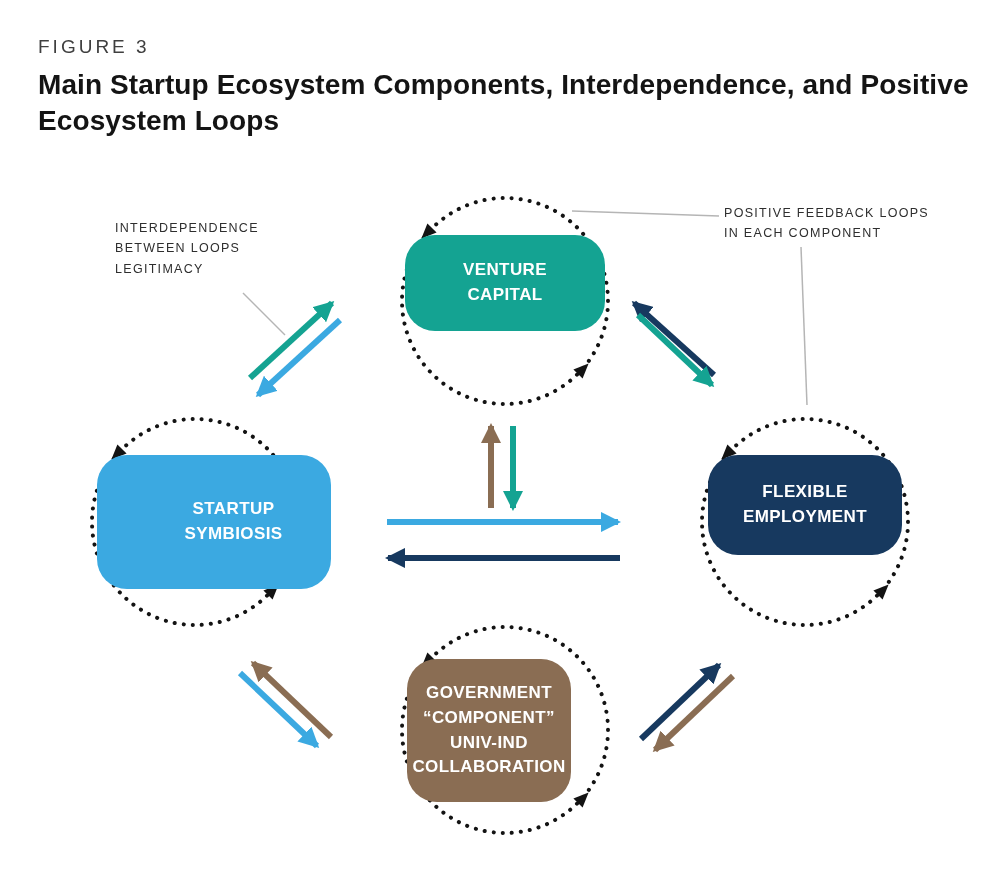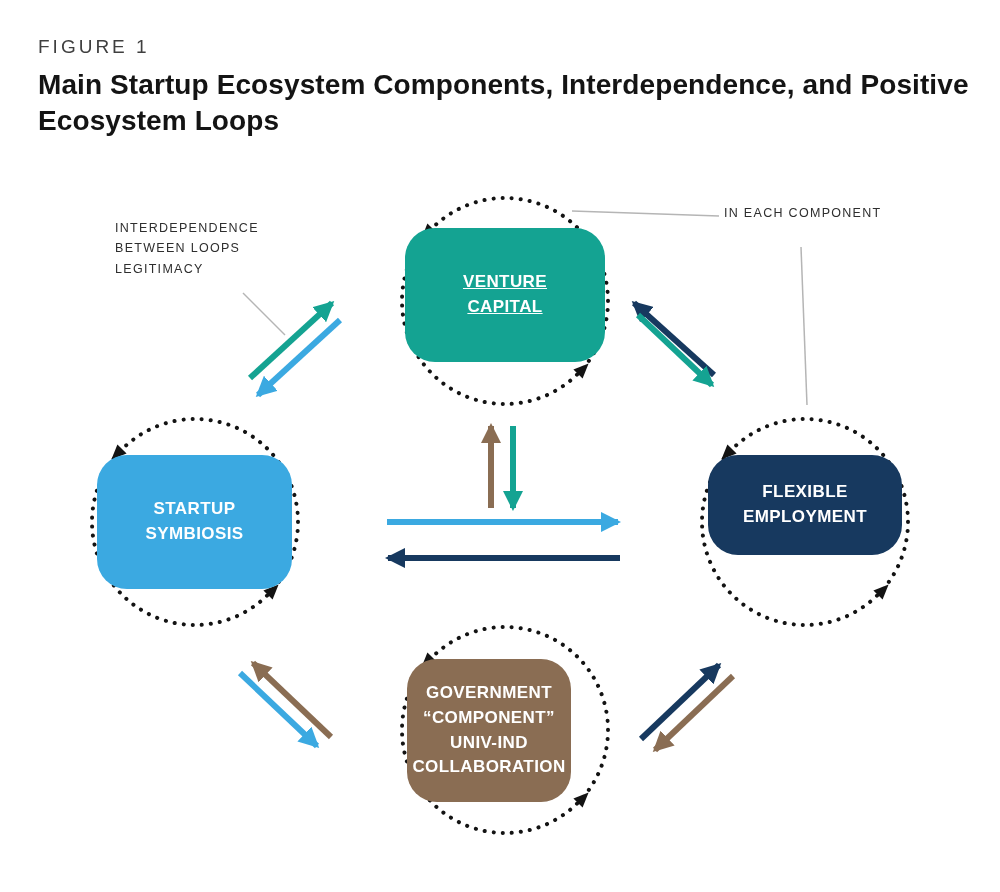--- a/index.html
+++ b/index.html
@@ -37,22 +37,22 @@
     font-weight: bold;
     font-size: 17px;
     line-height: 1.45;
     letter-spacing: 0.4px;
     display: flex;
     flex-direction: column;
     align-items: center;
     justify-content: center;
     text-align: center;
   }
-  .node-vc  { left: 405px; top: 228px; width: 200px; height: 134px; text-decoration: underline; }
-  .node-ss  { left:  97px; top: 455px; width: 195px; height: 134px; }
+  .node-vc  { left: 405px; top: 235px; width: 200px; height: 96px; }
+  .node-ss  { left:  97px; top: 455px; width: 195px; height: 134px; padding-left: 39px; }
   .node-fe  { left: 708px; top: 455px; width: 194px; height: 100px; }
   .node-gov { left: 407px; top: 659px; width: 164px; height: 143px; }
 
   .annotation {
     position: absolute;
     font-size: 12.5px;
     letter-spacing: 1.3px;
     color: #2e2e2e;
     line-height: 1.62;
   }
@@ -120,34 +120,35 @@
     </g>
 
     <g stroke-width="1.5" fill="none" style="stroke: rgb(181, 181, 181);">
       <line x1="243" y1="293" x2="285" y2="335"></line>
       <line x1="719" y1="216" x2="572" y2="211"></line>
       <line x1="801" y1="247" x2="807" y2="405"></line>
     </g>
   </svg>
 
   <div class="header">
-    <div class="fig-label">FIGURE 1</div>
+    <div class="fig-label">FIGURE 3</div>
     <div class="fig-title">
       <div>Main Startup Ecosystem Components, Interdependence, and Positive</div>
       <div>Ecosystem Loops</div>
     </div>
   </div>
 
   <div class="annotation ann-inter">
     <div>INTERDEPENDENCE</div>
     <div>BETWEEN LOOPS</div>
     <div>LEGITIMACY</div>
   </div>
 
   <div class="annotation ann-feedback">
+    <div>POSITIVE FEEDBACK LOOPS</div>
     <div>IN EACH COMPONENT</div>
   </div>
 
   <div class="node node-vc" style="background-color: rgb(20, 163, 146);">
     <div>VENTURE</div>
     <div>CAPITAL</div>
   </div>
 
   <div class="node node-ss" style="background-color: rgb(59, 169, 225);">
     <div>STARTUP</div>

